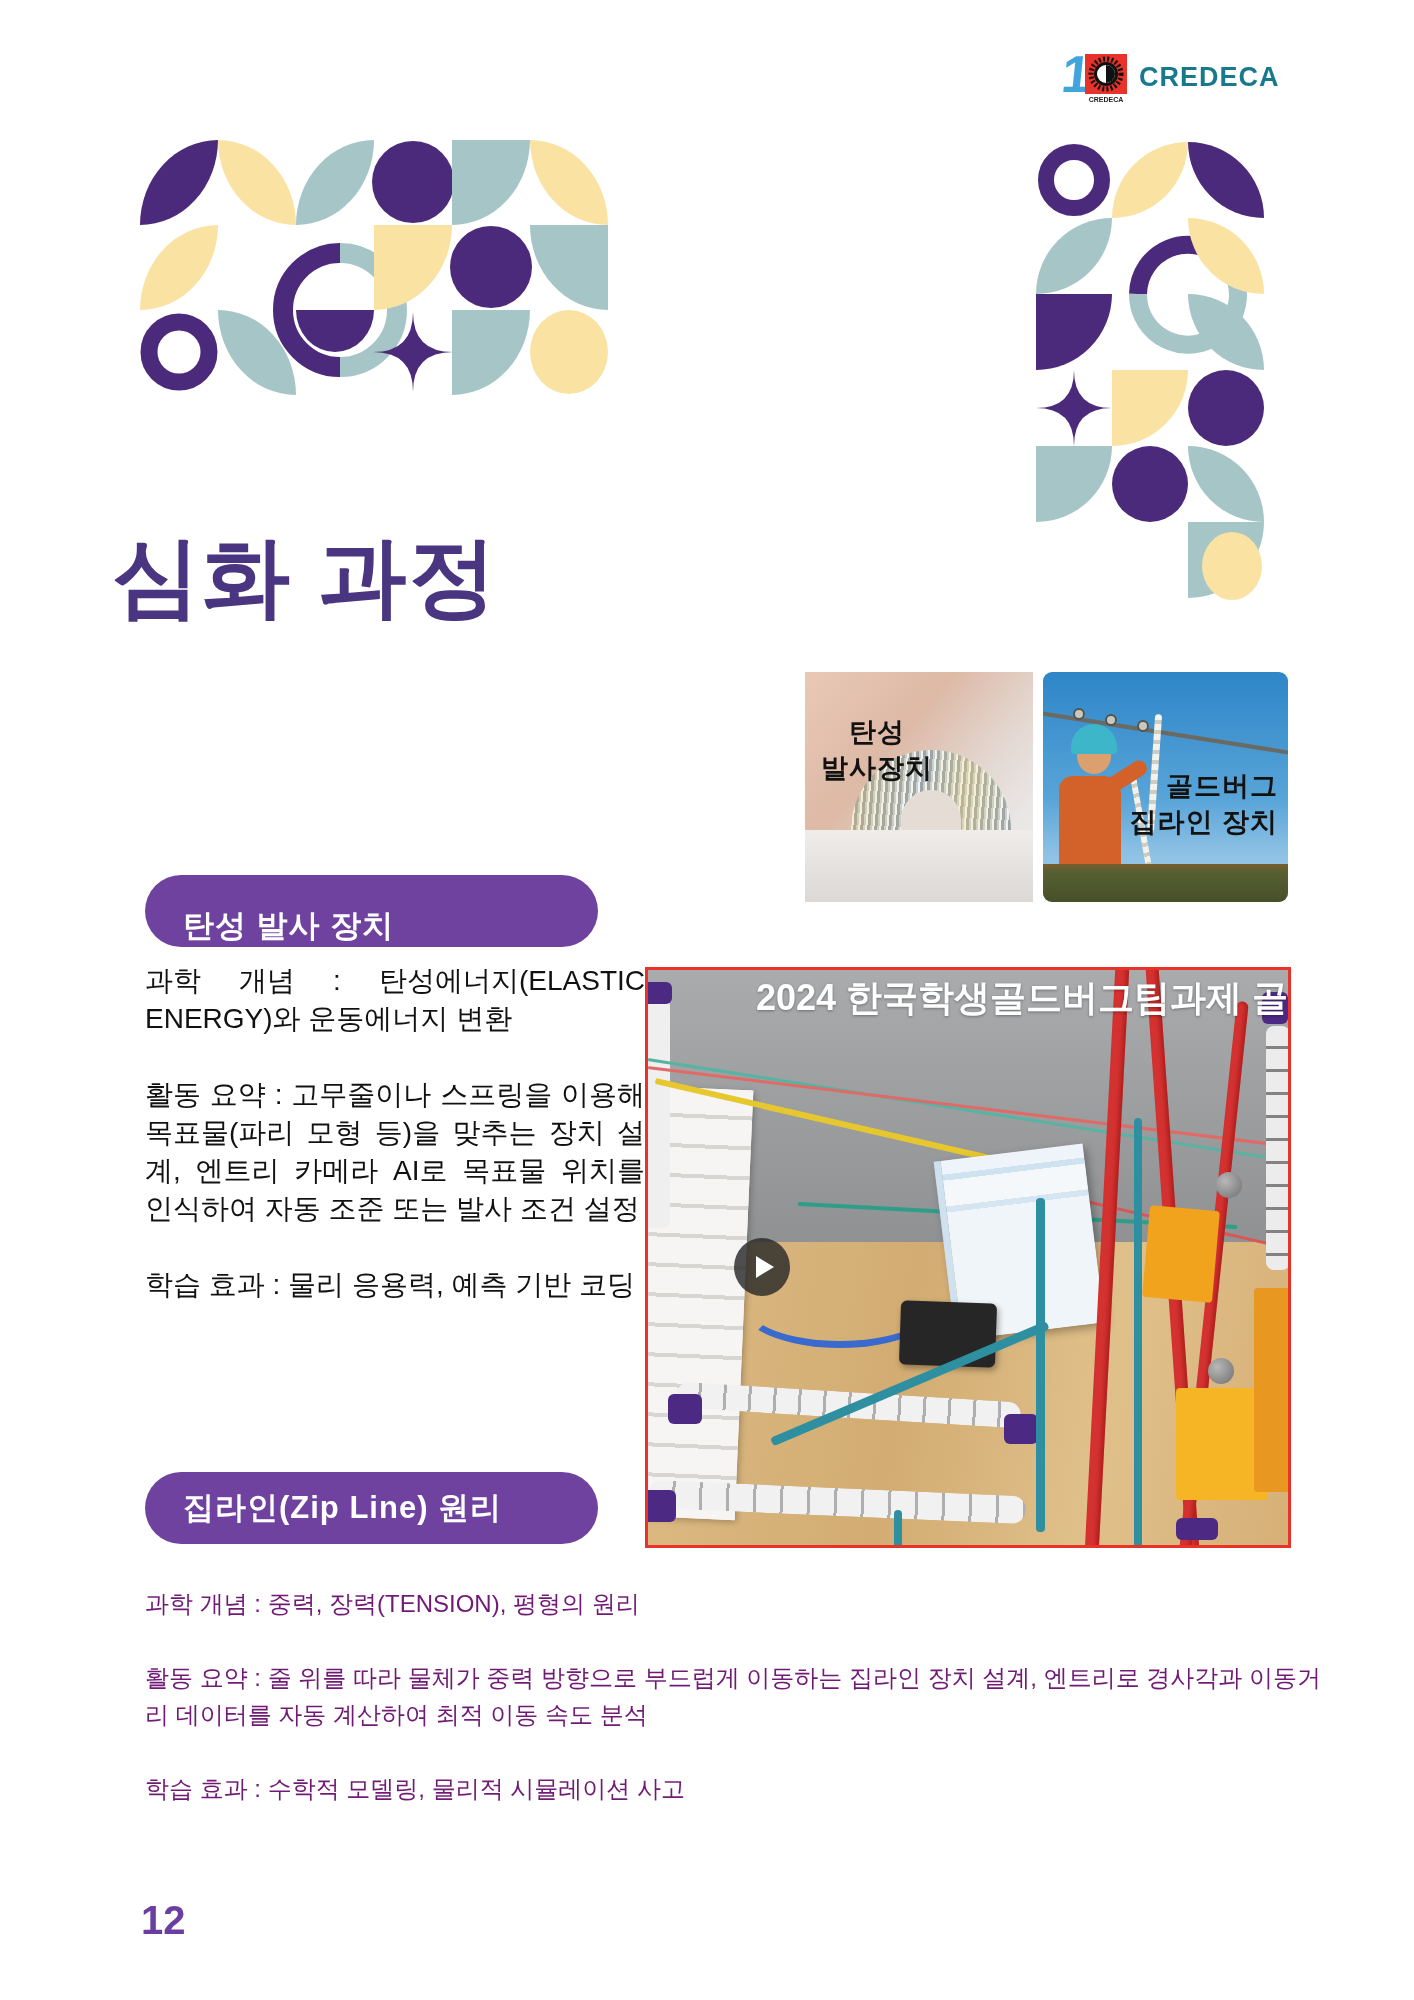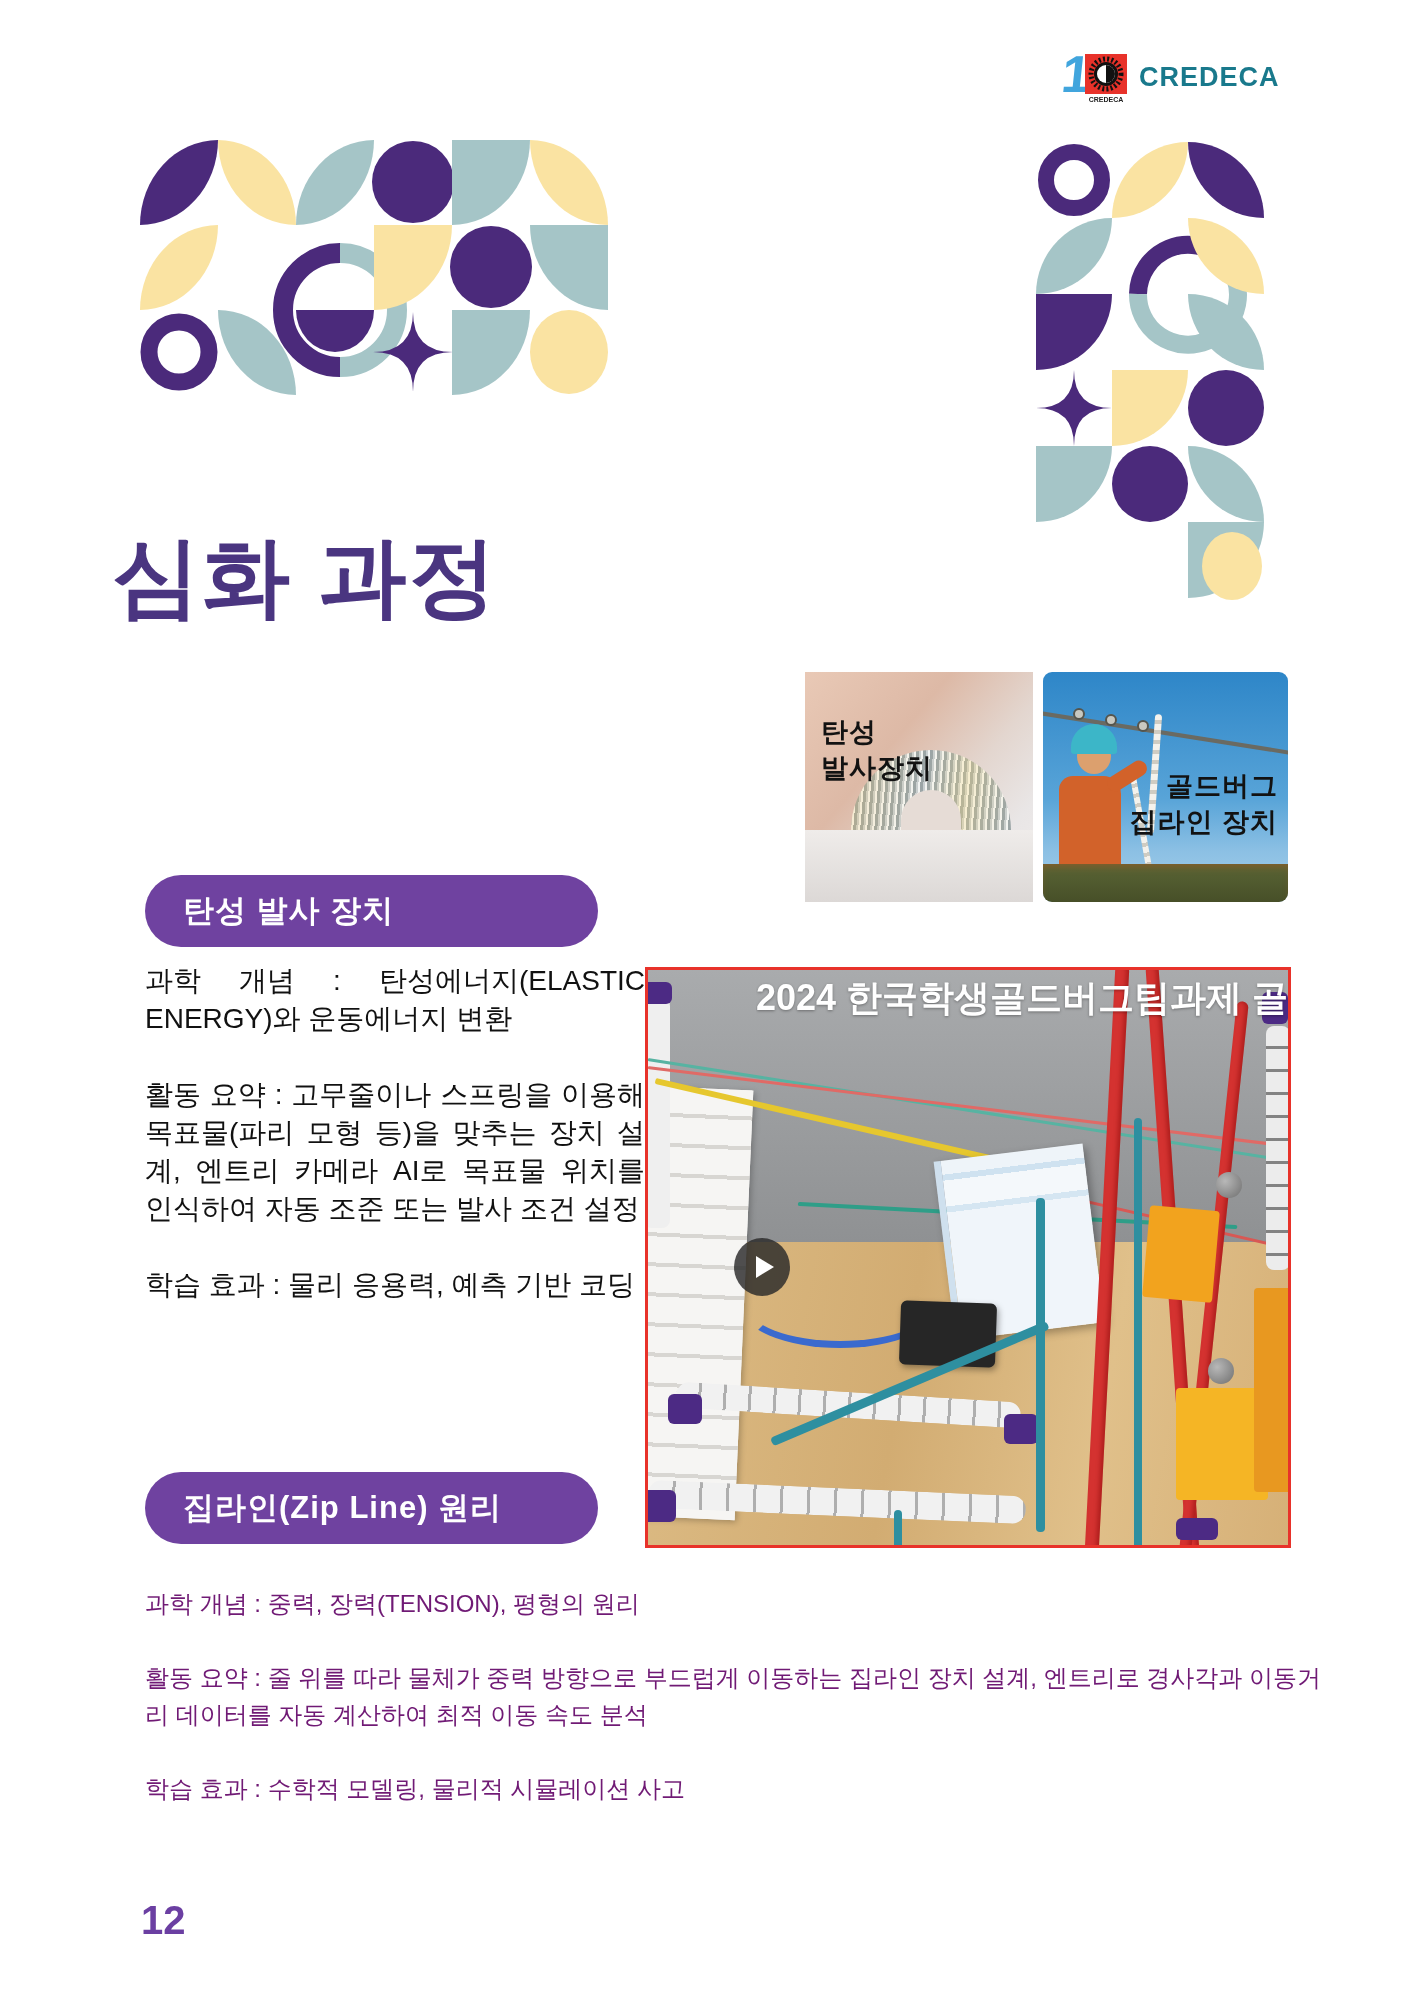--- a/index.html
+++ b/index.html
@@ -19,21 +19,21 @@
   .pat-left { left:140px; top:140px; }
   .pat-right { left:1036px; top:142px; }
   
   .title1 { position:absolute; left:114px; top:428px; font-size:70px; font-weight:600; color:#4b3a82; letter-spacing:0px; }
   .title2 { position:absolute; left:112px; top:518px; font-size:88px; font-weight:900; color:#4a3580; letter-spacing:2px; }
   
   .photo { position:absolute; overflow:hidden; }
   .photo-slinky { left:805px; top:672px; width:228px; height:230px;
     background:linear-gradient(130deg,#e9c9b6 0%,#ddb9a6 35%,#e3d6cf 60%,#e9e6e6 80%,#efecec 100%); }
   .photo-caption { position:absolute; font-weight:900; color:#121212; font-size:27px; line-height:36px; letter-spacing:1px; }
-  .slinky-cap { left:16px; top:42px; }
+  .slinky-cap { left:16px; top:42px;text-align:center; }
   .slinky-arc { position:absolute; left:46px; top:78px; width:160px; height:80px;
     border-radius:160px 160px 0 0;
     background:repeating-linear-gradient(95deg,#f2f4f4 0 2px,#9aa4a6 2px 5px,#c8ced0 5px 7px); }
   .slinky-hole { position:absolute; left:96px; top:118px; width:60px; height:40px;
     border-radius:60px 60px 0 0; background:#e6dcd6; }
   .slinky-floor { position:absolute; left:0; bottom:0; width:100%; height:72px;
     background:linear-gradient(#efecea,#dcd8d6); }
   .slinky-arc2 { position:absolute; left:46px; top:78px; width:160px; height:80px;
     border-radius:160px 160px 0 0; background:linear-gradient(100deg,rgba(255,200,80,.25),rgba(255,255,255,0) 45%,rgba(255,220,120,.3) 70%,rgba(255,255,255,0)); }
   .photo-zipline { left:1043px; top:672px; width:245px; height:230px;
@@ -45,21 +45,21 @@
   .zip-clamp { position:absolute; width:12px; height:12px; border-radius:50%; background:#c8c8c0; border:2px solid #55554d; }
   .zip-rope { position:absolute; left:108px; top:42px; width:7px; height:120px; background:repeating-linear-gradient(#f4f2ec 0 6px,#cfccc2 6px 10px); border-radius:4px; transform:rotate(4deg); }
   .zip-rope2 { position:absolute; left:95px; top:95px; width:6px; height:110px; background:repeating-linear-gradient(#f4f2ec 0 6px,#cfccc2 6px 10px); border-radius:4px; transform:rotate(-10deg); }
   .zip-person-body { position:absolute; left:16px; top:104px; width:62px; height:100px; border-radius:14px 18px 6px 6px; background:#d2622a; }
   .zip-person-arm { position:absolute; left:62px; top:96px; width:44px; height:16px; border-radius:8px; background:#d2622a; transform:rotate(-32deg); }
   .zip-person-head { position:absolute; left:34px; top:66px; width:34px; height:36px; border-radius:50%; background:#dca06e; }
   .zip-helmet { position:absolute; left:28px; top:52px; width:46px; height:30px; border-radius:46px 46px 6px 6px; background:#3cb6c8; }
   
   .pill { position:absolute; left:145px; width:453px; height:72px; background:#6f42a0; border-radius:36px;
     color:#ffffff; font-size:31px; font-weight:700; display:flex; align-items:center; padding-left:38px; letter-spacing:1px; }
-  .pill1 { top:875px; }
+  .pill1 { top:875px;align-items:flex-end; }
   .pill2 { top:1472px; }
   
   .col-text { position:absolute; left:145px; top:962px; width:500px; font-size:28px; line-height:38px; color:#111; text-align:justify; }
   .col-text p { margin-bottom:38px; }
   .bottom-text { position:absolute; left:145px; top:1585px; width:1192px; font-size:24px; line-height:37px; color:#701a75; }
   .bottom-text p { margin-bottom:37px; }
   
   .video { position:absolute; left:645px; top:967px; width:646px; height:581px;
     border:3px solid #e8322a; background:#9fa1a3; overflow:hidden; cursor:pointer; }
   .v-wall { position:absolute; left:0; top:0; width:100%; height:272px; background:linear-gradient(#a9abad,#8f9193); }

